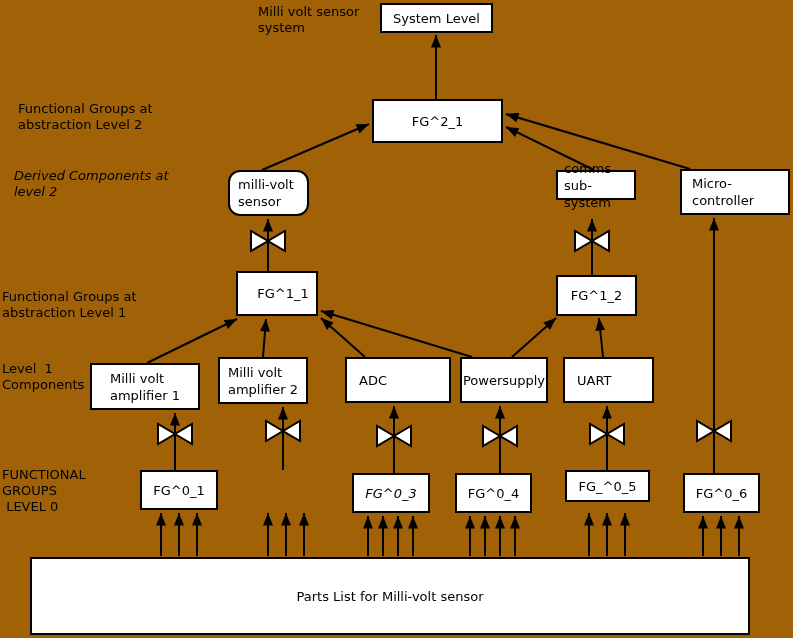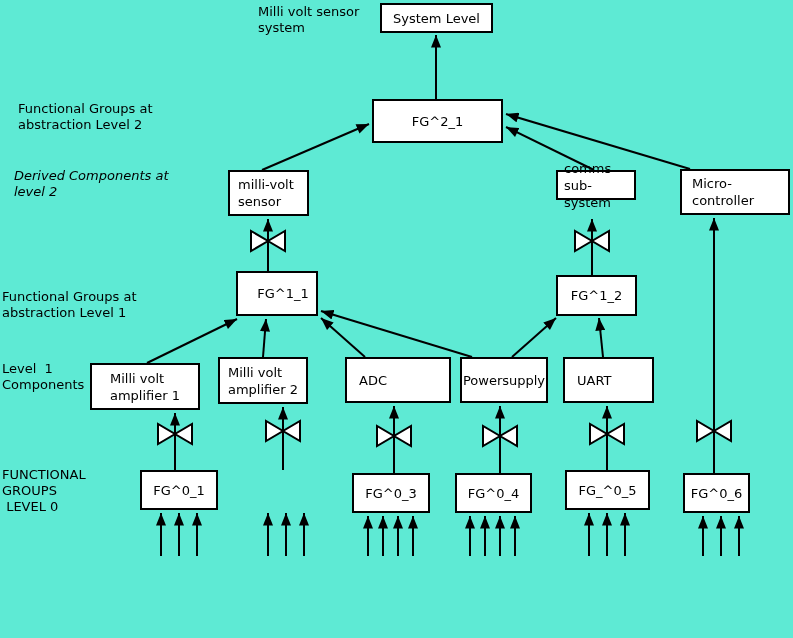--- a/index.html
+++ b/index.html
@@ -1,20 +1,20 @@
 <!DOCTYPE html>
 <html><head>
 <meta charset="utf-8">
 <style>
   html, body { margin: 0; padding: 0; background: #ffffff; }
   #canvas {
     position: relative;
     width: 793px;
     height: 638px;
-    background: #5eead4;
+    background: #a16207;
     font-family: "DejaVu Sans", "Liberation Sans", sans-serif;
     color: #000;
     overflow: hidden;
   }
   #wires { position: absolute; left: 0; top: 0; width: 793px; height: 638px; }
   .node {
     position: absolute;
     box-sizing: border-box;
     border: 2px solid #000;
     background: #ffffff;
@@ -28,36 +28,36 @@
   .node.left { justify-content: flex-start; text-align: left; }
   .label {
     position: absolute;
     font-size: 13px;
     line-height: 16px;
     white-space: pre;
   }
   
   #n-system { left: 380px; top: 3px;   width: 113px; height: 30px; }
   #n-fg21   { left: 372px; top: 99px;  width: 131px; height: 44px; }
-  #n-sensor { left: 228px; top: 170px; width: 81px;  height: 46px; padding-left: 8px; }
+  #n-sensor { left: 228px; top: 170px; width: 81px;  height: 46px; padding-left: 8px; border-radius: 12px; }
   #n-comms  { left: 556px; top: 170px; width: 80px;  height: 30px; padding-left: 6px; }
   #n-micro  { left: 680px; top: 169px; width: 110px; height: 46px; padding-left: 10px; }
   #n-fg11   { left: 236px; top: 271px; width: 82px;  height: 45px; padding-left: 12px; }
   #n-fg12   { left: 556px; top: 275px; width: 81px;  height: 41px; }
   #n-amp1   { left: 90px;  top: 363px; width: 110px; height: 47px; }
   #n-amp2   { left: 218px; top: 357px; width: 90px;  height: 47px; }
   #n-adc    { left: 345px; top: 357px; width: 106px; height: 46px; padding-left: 12px; }
   #n-ps     { left: 460px; top: 357px; width: 88px;  height: 46px; }
   #n-uart   { left: 563px; top: 357px; width: 91px;  height: 46px; padding-left: 12px; }
   #n-fg01   { left: 140px; top: 470px; width: 78px;  height: 40px; }
   #n-fg02   { left: 248px; top: 470px; width: 77px;  height: 40px; }
-  #n-fg03   { left: 352px; top: 473px; width: 78px;  height: 40px; }
+  #n-fg03   { left: 352px; top: 473px; width: 78px;  height: 40px; font-style: italic; }
   #n-fg04   { left: 455px; top: 473px; width: 77px;  height: 40px; }
-  #n-fg05   { left: 565px; top: 470px; width: 85px;  height: 40px; }
-  #n-fg06   { left: 683px; top: 473px; width: 67px;  height: 40px; }
+  #n-fg05   { left: 565px; top: 470px; width: 85px;  height: 32px; }
+  #n-fg06   { left: 683px; top: 473px; width: 77px;  height: 40px; }
   #n-parts  { left: 30px;  top: 557px; width: 720px; height: 78px; }
   
   #lb-sys { left: 258px; top: 4px; }
   #lb-l2g { left: 18px;  top: 101px; }
   #lb-l2d { left: 14px;  top: 168px; font-style: italic; }
   #lb-l1g { left: 2px;   top: 289px; }
   #lb-l1c { left: 2px;   top: 361px; }
   #lb-l0g { left: 2px;   top: 467px; }
 </style>
 </head>
@@ -164,14 +164,15 @@
   <div class="node" id="n-amp2">Milli volt
 amplifier 2</div>
   <div class="node" id="n-ps">Powersupply</div>
   <div class="node left" id="n-adc">ADC</div>
   <div class="node left" id="n-uart">UART</div>
   <div class="node" id="n-fg01">FG^0_1</div>
   <div class="node" id="n-fg03">FG^0_3</div>
   <div class="node" id="n-fg04">FG^0_4</div>
   <div class="node" id="n-fg05">FG_^0_5</div>
   <div class="node" id="n-fg06">FG^0_6</div>
+  <div class="node" id="n-parts">Parts List for Milli-volt sensor</div>
 
 </div>
 
 </body></html>

